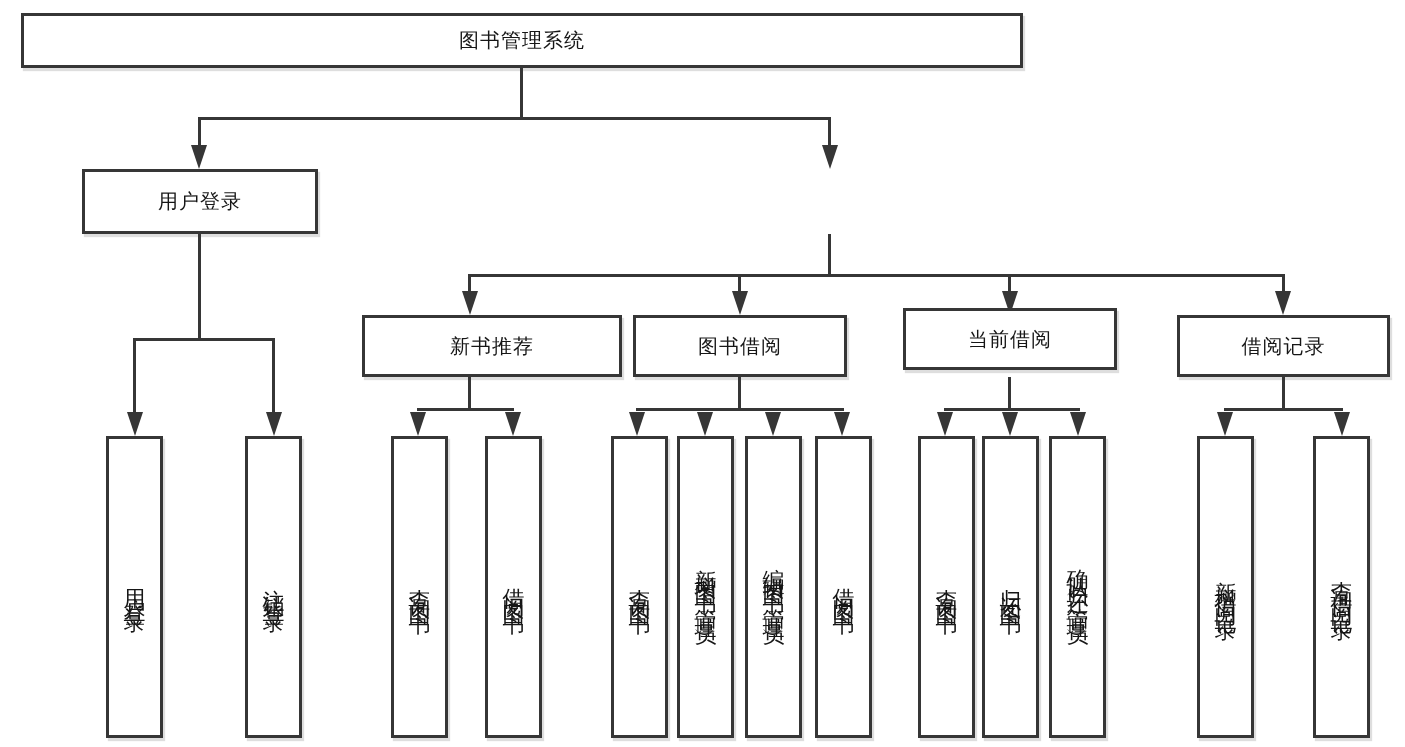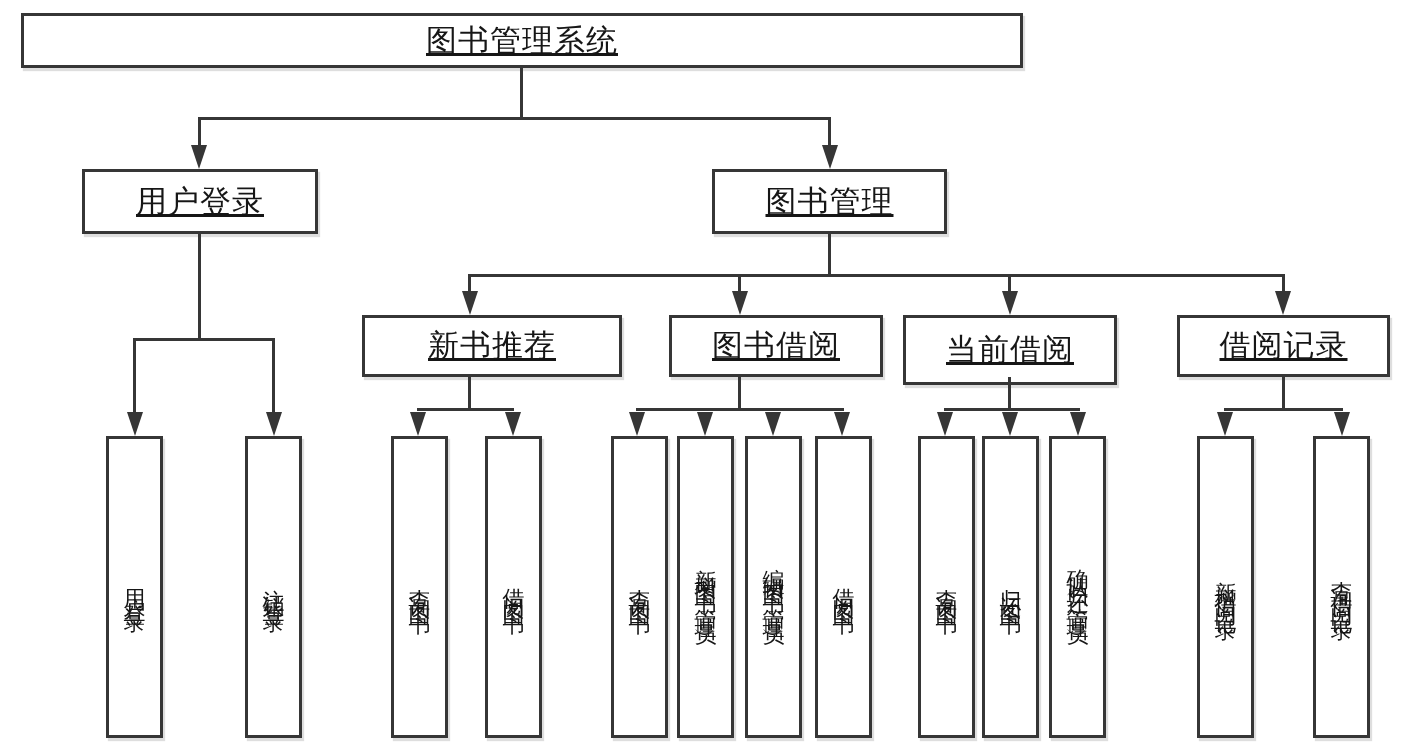--- a/index.html
+++ b/index.html
@@ -9,21 +9,21 @@
   .canvas{
     position:relative;width:1405px;height:747px;background:var(--bg);
     font-family:"Liberation Sans","DejaVu Sans",sans-serif;color:var(--text);
     overflow:hidden;
   }
   .box{
     position:absolute;border:3px solid var(--line);background:var(--bg);
     box-sizing:border-box;display:flex;align-items:center;justify-content:center;
     box-shadow:2px 3px 1px rgba(0,0,0,0.13);
   }
-  .box.h span{font-size:31px;letter-spacing:1px;white-space:nowrap;text-decoration:underline;}
+  .box.h span{font-size:20px;letter-spacing:1px;white-space:nowrap;}
   .box.v span{
     writing-mode:vertical-rl;text-orientation:mixed;
     font-size:22px;letter-spacing:8px;line-height:1;
   }
   .vl{position:absolute;width:3px;background:var(--line);}
   .hl{position:absolute;height:3px;background:var(--line);}
   .ah{
     position:absolute;width:0;height:0;
     border-left:8px solid transparent;border-right:8px solid transparent;
     border-top:24px solid var(--line);
@@ -45,23 +45,20 @@
   <div class="vl" style="left:520px;top:68px;height:50px;"></div>
   <div class="hl" style="left:198px;top:117px;width:633px;"></div>
   <div class="vl" style="left:198px;top:117px;height:30px;"></div>
   <div class="vl" style="left:828px;top:117px;height:30px;"></div>
   <div class="ah" style="left:191px;top:145px;"></div>
   <div class="ah" style="left:822px;top:145px;"></div>
 
   <div class="box h" style="left:82px;top:169px;width:236px;height:65px;">
     <span>用户登录</span>
   </div>
-  <div class="box h" style="left:712px;top:169px;width:235px;height:65px;">
-    <span>图书管理</span>
-  </div>
 
   <div class="vl" style="left:198px;top:234px;height:106px;"></div>
   <div class="hl" style="left:133px;top:338px;width:142px;"></div>
   <div class="vl" style="left:133px;top:338px;height:76px;"></div>
   <div class="vl" style="left:272px;top:338px;height:76px;"></div>
   <div class="ah" style="left:127px;top:412px;"></div>
   <div class="ah" style="left:266px;top:412px;"></div>
 
   <div class="vl" style="left:828px;top:234px;height:42px;"></div>
   <div class="hl" style="left:468px;top:274px;width:817px;"></div>
@@ -70,24 +67,24 @@
   <div class="vl" style="left:1008px;top:274px;height:19px;"></div>
   <div class="vl" style="left:1282px;top:274px;height:19px;"></div>
   <div class="ah" style="left:462px;top:291px;"></div>
   <div class="ah" style="left:732px;top:291px;"></div>
   <div class="ah" style="left:1002px;top:291px;"></div>
   <div class="ah" style="left:1275px;top:291px;"></div>
 
   <div class="box h" style="left:362px;top:315px;width:260px;height:62px;">
     <span>新书推荐</span>
   </div>
-  <div class="box h" style="left:633px;top:315px;width:214px;height:62px;margin-left:36px;">
+  <div class="box h" style="left:633px;top:315px;width:214px;height:62px;">
     <span>图书借阅</span>
   </div>
-  <div class="box h" style="left:903px;top:315px;width:214px;height:70px;justify-content:center;">
+  <div class="box h" style="left:903px;top:308px;width:214px;height:62px;justify-content:center;">
     <span>当前借阅</span>
   </div>
   <div class="box h" style="left:1177px;top:315px;width:213px;height:62px;">
     <span>借阅记录</span>
   </div>
 
   <div class="vl" style="left:468px;top:377px;height:33px;"></div>
   <div class="vl" style="left:738px;top:377px;height:33px;"></div>
   <div class="vl" style="left:1008px;top:377px;height:33px;"></div>
   <div class="vl" style="left:1282px;top:377px;height:33px;"></div>

